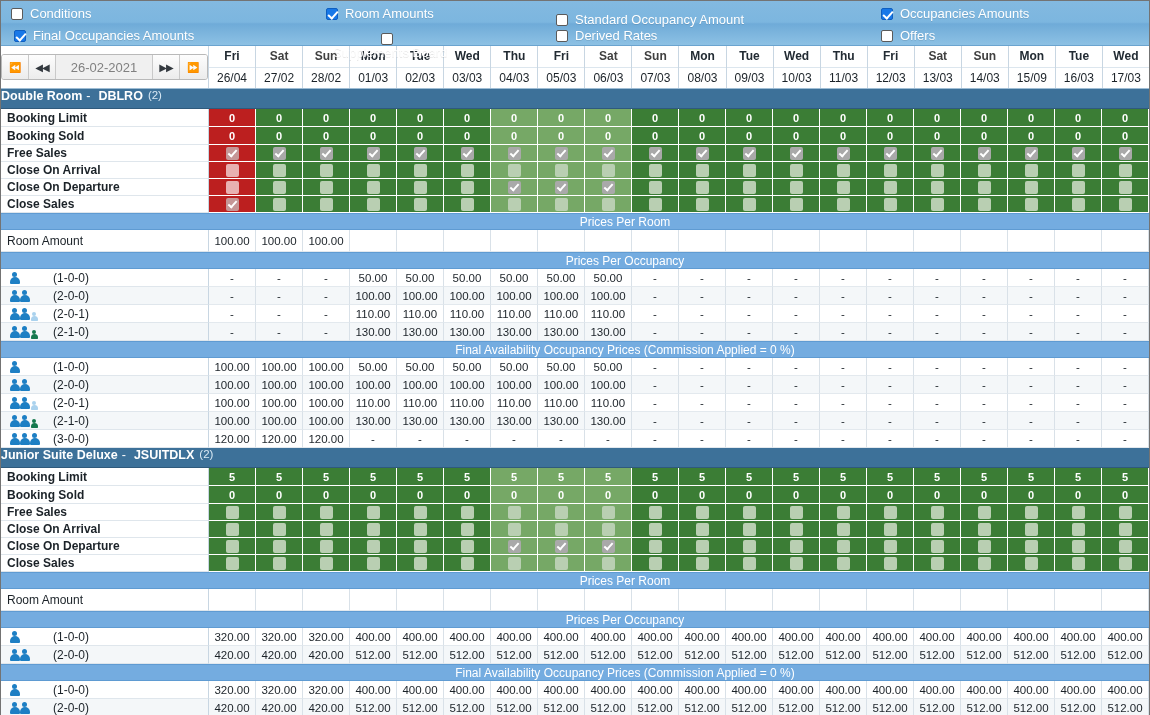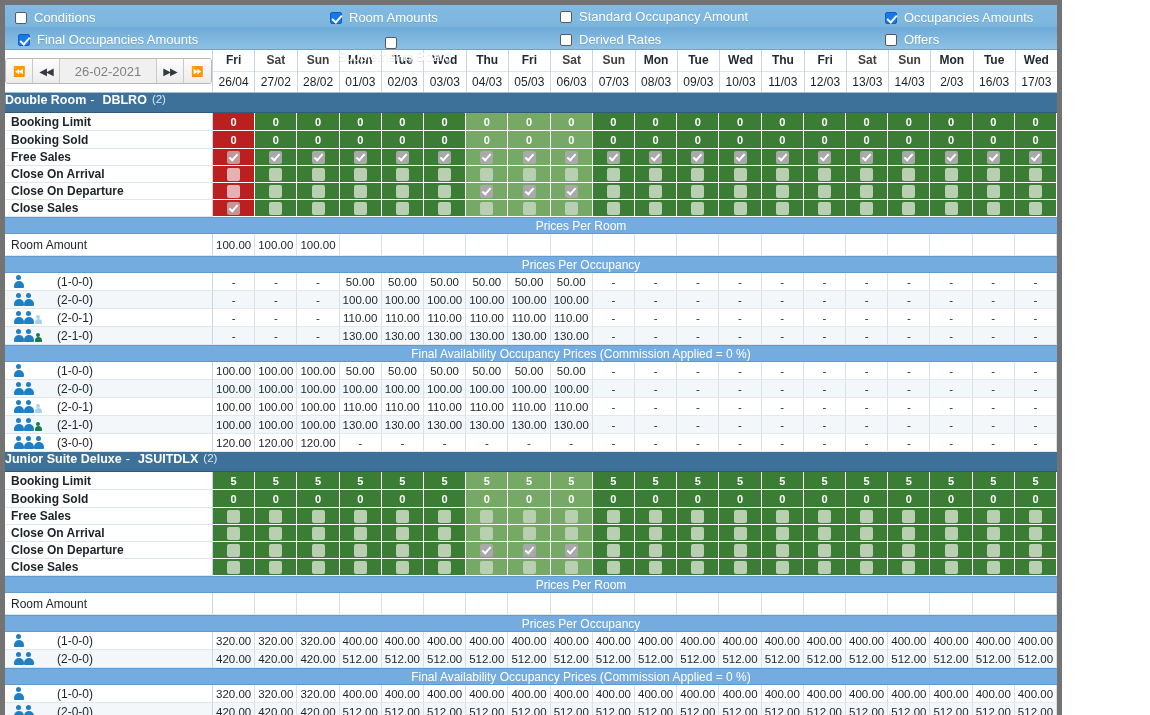--- a/index.html
+++ b/index.html
@@ -5,24 +5,24 @@
   * { box-sizing: border-box; }
   html, body {
     margin: 0; padding: 0;
     width: 1150px; height: 715px;
     font-family: "Liberation Sans", sans-serif;
     font-size: 12px;
     background: #ffffff;
     overflow: hidden;
   }
   #app {
-    width: 1062px; height: 715px;
+    width: 1150px; height: 715px;
     position: relative;
     background: #fff;
-    border: 5px solid #737373;
+    border: 1px solid #737373;
   }
 
   
   .filterbar {
     height: 45px;
     background: linear-gradient(to bottom, #83b9e0 0%, #7cb6df 48%, #6fabd8 52%, #8dc1e4 100%);
     border-bottom: 1px solid #6ba4cf;
     padding: 2px 6px 0 6px;
     position: relative;
   }
@@ -195,21 +195,21 @@
     content: "";
     position: absolute;
     left: 4px; top: 1px;
     width: 3px; height: 7px;
     border: solid #ffffff;
     border-width: 0 2px 2px 0;
     transform: rotate(42deg);
   }
 
   
-  .occ { display: flex; align-items: center; }
+  .occ { display: flex; }
   .occicons { display: inline-flex; align-items: flex-end; width: 46px; padding-left: 2px; }
   .occtxt { font-size: 12px; color: #1b2228; }
   .pers { width: 11px; height: 13px; position: relative; margin-right: -1px; }
   .pers i {
     position: absolute; left: 3px; top: 0;
     width: 5px; height: 5px; border-radius: 50%;
     background: #1d7fc4; display: block;
   }
   .pers b {
     position: absolute; left: 0.5px; top: 5.5px;
@@ -232,21 +232,21 @@
 
   <div class="filterbar" id="filterbar">
       <div class="fopt" style="left: 10px; top: 5px;">
         <span class="cbox"></span>
         <span class="flabel">Conditions</span>
       </div>
       <div class="fopt" style="left: 325px; top: 5px;">
         <span class="cbox checked"></span>
         <span class="flabel">Room Amounts</span>
       </div>
-      <div class="fopt" style="left: 555px; top: 4px;">
+      <div class="fopt" style="left: 555px; top: 11px;">
         <span class="cbox"></span>
         <span class="flabel">Standard Occupancy Amount</span>
       </div>
       <div class="fopt" style="left: 880px; top: 5px;">
         <span class="cbox checked"></span>
         <span class="flabel">Occupancies Amounts</span>
       </div>
       <div class="fopt" style="left: 13px; top: 27px;">
         <span class="cbox checked"></span>
         <span class="flabel">Final Occupancies Amounts</span>
@@ -347,21 +347,21 @@
         <div class="daycol we">
           <div class="dname">Sat</div>
           <div class="dnum">13/03</div>
         </div>
         <div class="daycol we">
           <div class="dname">Sun</div>
           <div class="dnum">14/03</div>
         </div>
         <div class="daycol">
           <div class="dname">Mon</div>
-          <div class="dnum">2/03</div>
+          <div class="dnum">15/09</div>
         </div>
         <div class="daycol">
           <div class="dname">Tue</div>
           <div class="dnum">16/03</div>
         </div>
         <div class="daycol">
           <div class="dname">Wed</div>
           <div class="dnum">17/03</div>
         </div>
       </div>

